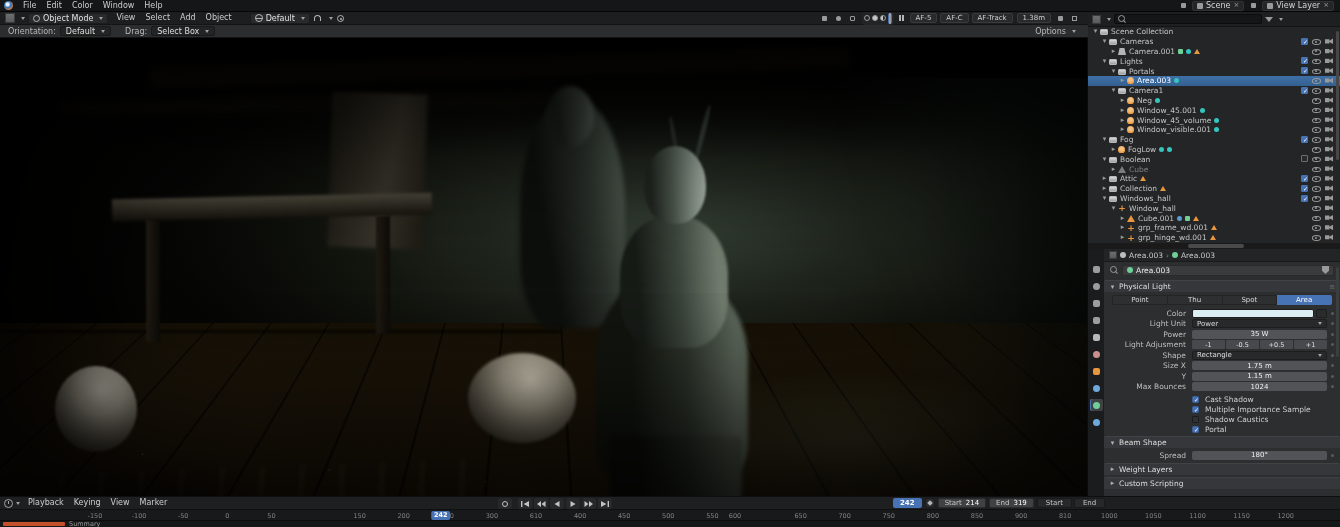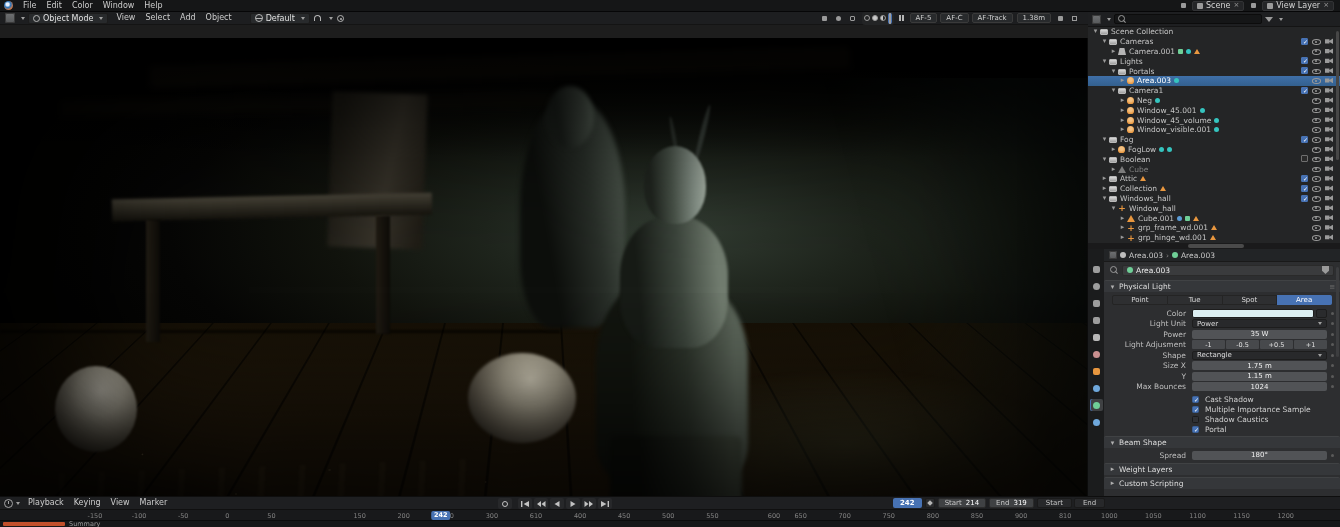--- a/index.html
+++ b/index.html
@@ -272,20 +272,36 @@
       <span class="af-btn">1.38m</span>
       <span class="hicon">
           <span class="dot"></span>
         </span>
       <span class="hicon">
           <span class="dot" style="background:transparent;border:1px solid #9a9a9a;border-radius:0;"></span>
         </span>
     </span>
   </div>
 
+  <div id="tool-settings">
+    <span class="ts-label">Orientation:</span>
+    <span class="ts-dd">
+      <span>Default</span>
+      <span class="caret"></span>
+    </span>
+    <span class="ts-label" style="margin-left:10px;">Drag:</span>
+    <span class="ts-dd">
+      <span>Select Box</span>
+      <span class="caret"></span>
+    </span>
+    <span class="ts-right">
+      <span class="ts-label">Options</span>
+      <span class="caret"></span>
+    </span>
+  </div>
 
   <div id="viewport">
     <div class="vp-glow"></div>
     <div class="vp-ceiling"></div>
     <div class="vp-raft1"></div>
     <div class="vp-raft2"></div>
     <div class="vp-floor"></div>
     <div class="vp-wallline"></div>
     <div class="vp-floorlight"></div>
     <div class="vp-streaks"></div>
@@ -600,21 +616,21 @@
           <span class="id-shield"></span>
         </span>
       </div>
       <div class="sec-head">
         <span class="sec-arrow">▾</span>
         <span>Physical Light</span>
         <span class="sec-grip"></span>
       </div>
       <div class="type-row">
           <span class="seg-btn">Point</span>
-          <span class="seg-btn">Tue</span>
+          <span class="seg-btn">Thu</span>
           <span class="seg-btn">Spot</span>
           <span class="seg-btn active">Area</span>
         </div>
       <div>
           <div class="prop-row">
             <span class="prop-label">Color</span>
             <span class="prop-ctl">
               <span class="ctl-color" style="background: rgb(220, 238, 241);"></span>
               <span class="ctl-dropper"></span>
             </span>
@@ -811,21 +827,21 @@
       <span class="tick" style="left: 315.5px; margin-top: 32px;">100</span>
       <span class="tick" style="left: 359.6px;">150</span>
       <span class="tick" style="left: 403.7px;">200</span>
       <span class="tick" style="left: 447.8px;">250</span>
       <span class="tick" style="left: 491.9px;">300</span>
       <span class="tick" style="left: 536px;">610</span>
       <span class="tick" style="left: 580.1px;">400</span>
       <span class="tick" style="left: 624.2px;">450</span>
       <span class="tick" style="left: 668.3px;">500</span>
       <span class="tick" style="left: 712.4px;">550</span>
-      <span class="tick" style="left: 774px;">600</span>
+      <span class="tick" style="left: 735px;">600</span>
       <span class="tick" style="left: 800.6px;">650</span>
       <span class="tick" style="left: 844.7px;">700</span>
       <span class="tick" style="left: 888.8px;">750</span>
       <span class="tick" style="left: 932.9px;">800</span>
       <span class="tick" style="left: 977px;">850</span>
       <span class="tick" style="left: 1021.1px;">900</span>
       <span class="tick" style="left: 1065.2px;">810</span>
       <span class="tick" style="left: 1109.3px;">1000</span>
       <span class="tick" style="left: 1153.4px;">1050</span>
       <span class="tick" style="left: 1197.5px;">1100</span>

